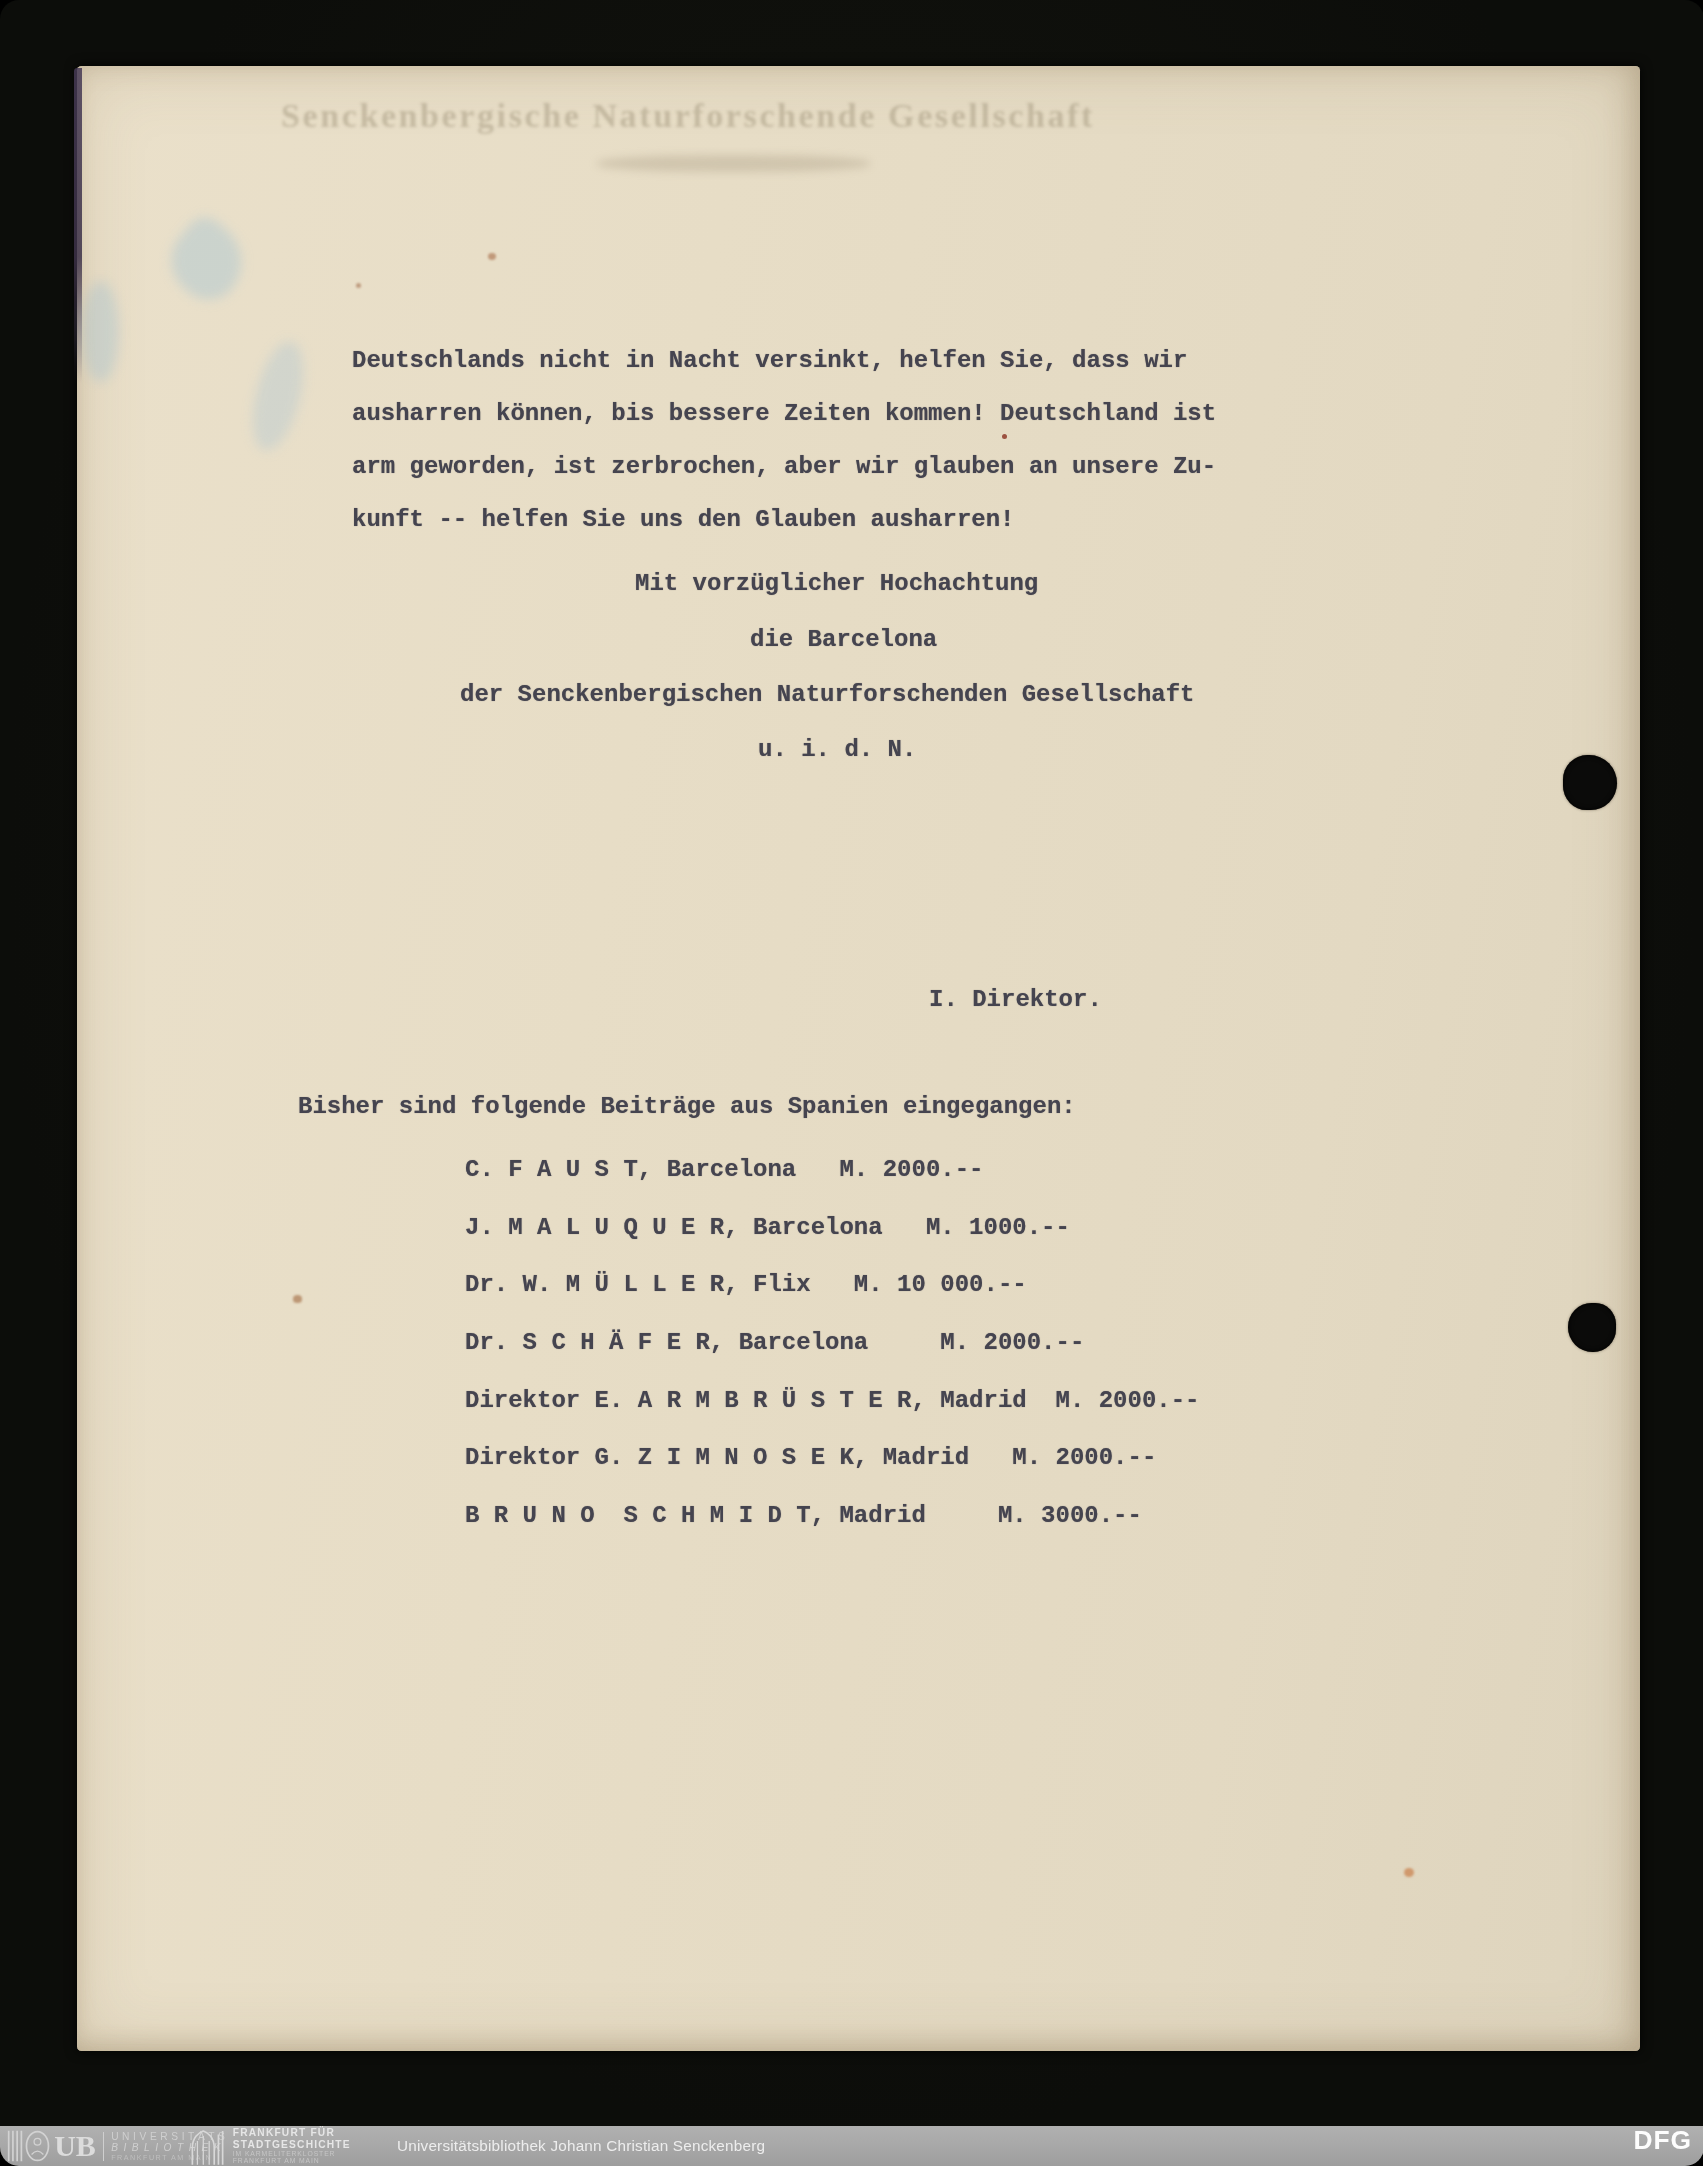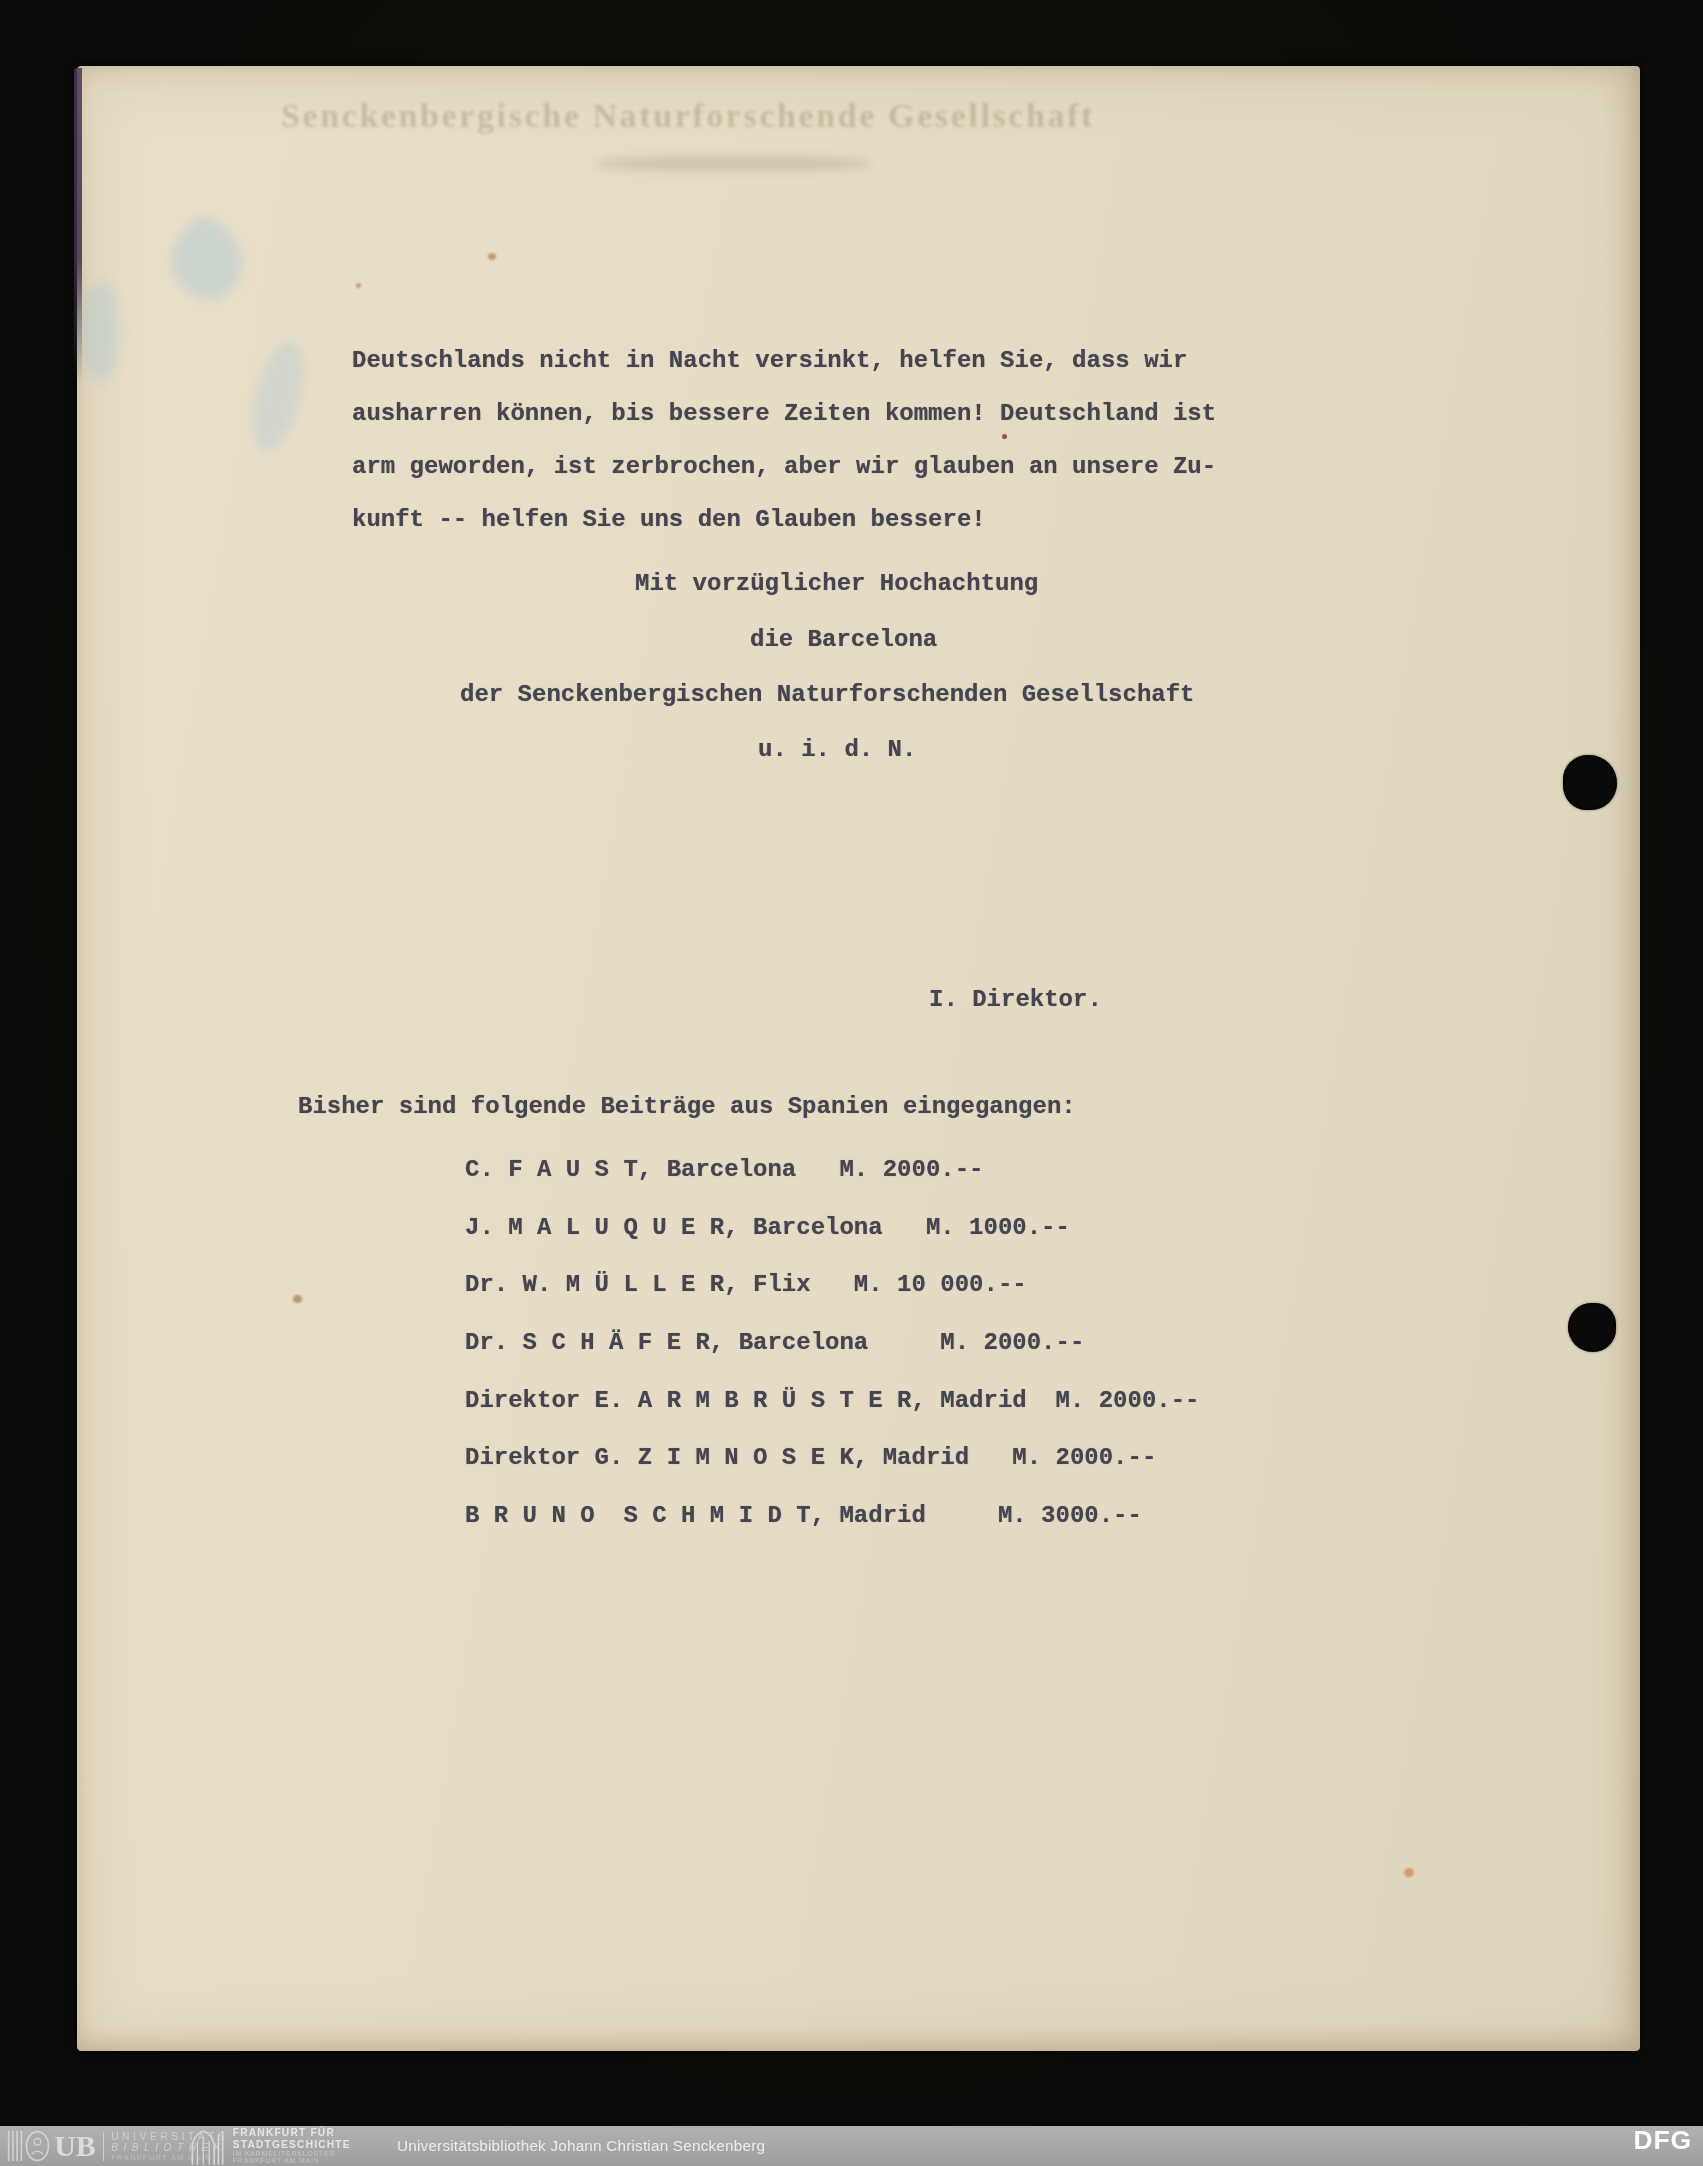--- a/index.html
+++ b/index.html
@@ -2,20 +2,21 @@
 <html style="font-size:13.6px"><head>
 <meta charset="utf-8">
 <style>
   html,body{margin:0;padding:0;background:#000;}
   #canvas{
     position:relative;width:1704px;height:2166px;overflow:hidden;
     background:
       radial-gradient(ellipse at 50% 40%, #14150f 0%, #0c0d0a 70%),
       #0c0d0a;
     font-family:"Liberation Sans", sans-serif;
+    border-radius:19px;
   }
 
   
   #page{
     position:absolute;left:77px;top:66px;width:1563px;height:1985px;
     background:linear-gradient(100deg,#eae0ca 0%,#e7ddc6 35%,#e3d9c2 75%,#ded4bd 100%);
     border-radius:4.3px;
     box-shadow:
       inset 0 0 68px rgba(142,118,82,.22),
       inset -12px 0 25.6px rgba(120,98,66,.18),
@@ -130,21 +131,21 @@
     <div class="stain blue-3"></div>
     <div class="stain fox-1"></div>
     <div class="stain fox-2"></div>
     <div class="stain fox-3"></div>
     <div class="stain fox-4"></div>
     <div class="stain fox-5"></div>
 
     <div class="tw body-0">Deutschlands nicht in Nacht versinkt, helfen Sie, dass wir</div>
     <div class="tw body-1">ausharren können, bis bessere Zeiten kommen! Deutschland ist</div>
     <div class="tw body-2">arm geworden, ist zerbrochen, aber wir glauben an unsere Zu-</div>
-    <div class="tw body-3">kunft -- helfen Sie uns den Glauben bessere!</div>
+    <div class="tw body-3">kunft -- helfen Sie uns den Glauben ausharren!</div>
 
     <div class="tw close-0">Mit vorzüglicher Hochachtung</div>
     <div class="tw close-1">die Barcelona</div>
     <div class="tw close-2">der Senckenbergischen Naturforschenden Gesellschaft</div>
     <div class="tw close-3">u. i. d. N.</div>
 
     <div class="tw sig-line">I. Direktor.</div>
 
     <div class="tw intro-line">Bisher sind folgende Beiträge aus Spanien eingegangen:</div>
     <div class="tw item-0">C. F A U S T, Barcelona   M. 2000.--</div>

